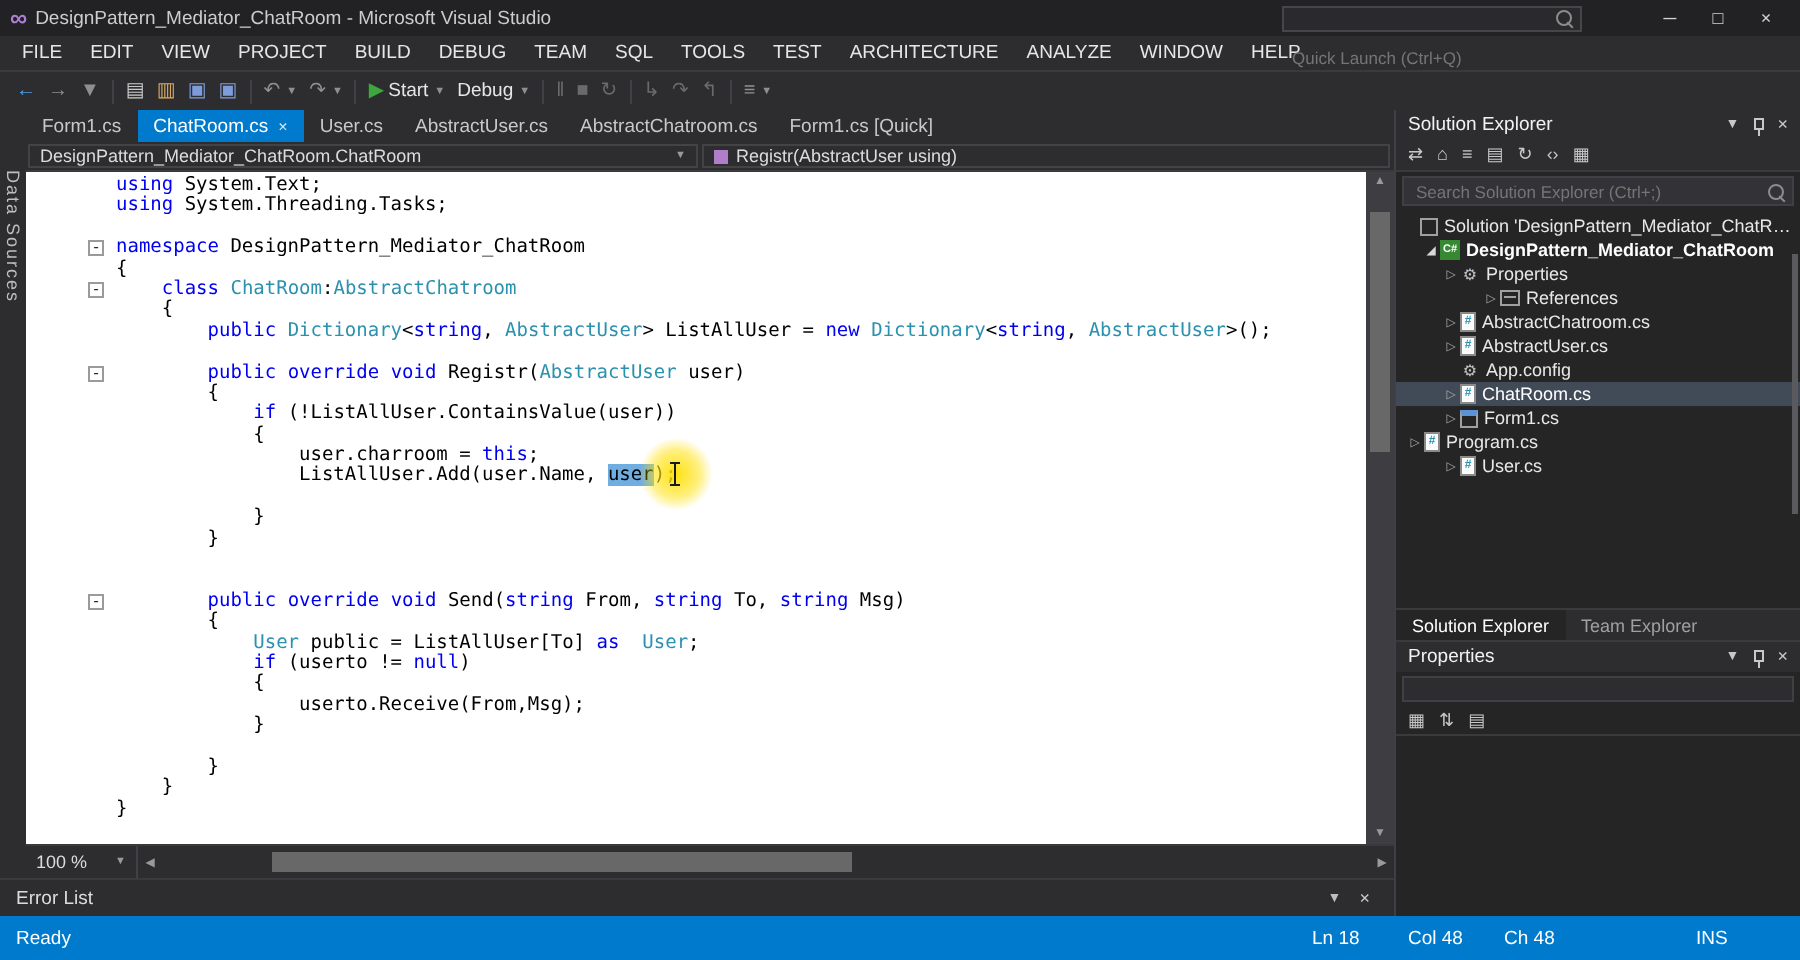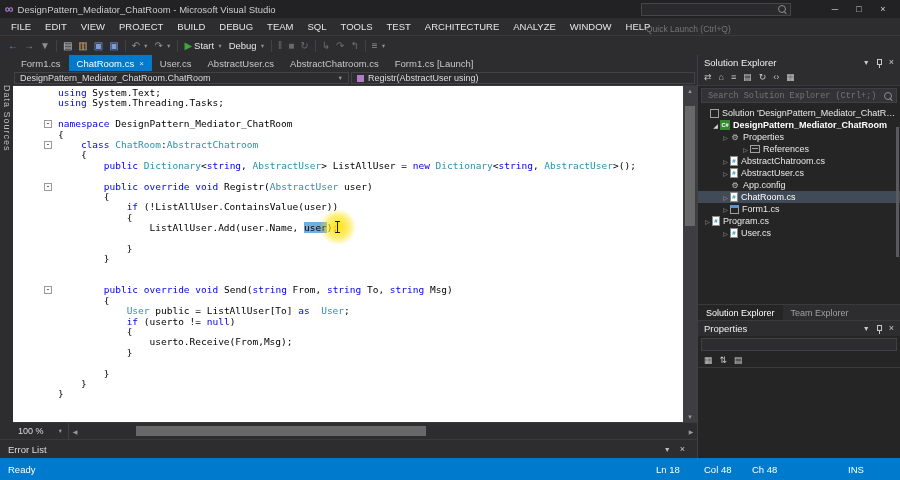--- a/index.html
+++ b/index.html
@@ -100,21 +100,21 @@
   .ph-ic{font-size:7px;color:#C8C8C8;}
   .pin{width:5px;height:6px;border:1px solid #C8C8C8;position:relative;box-sizing:border-box;margin-top:-2px;}
   .pin::after{content:"";position:absolute;left:1px;top:5px;width:1px;height:3px;background:#C8C8C8;}
   .ph-x{font-size:9px;color:#C8C8C8;line-height:9px;}
 
   .se-toolbar{height:15px;flex:none;display:flex;align-items:center;gap:7px;padding:0 6px;background:#2D2D30;border-bottom:1px solid #3A3A3C;}
   .se-tb-ic{font-size:9px;color:#C8C8C8;line-height:15px;}
   .se-search{height:15px;flex:none;margin:2px 3px;background:#333337;border:1px solid #3F3F46;
              display:flex;align-items:center;padding:0 4px;box-sizing:border-box;}
   .se-search input{flex:1;background:transparent;border:0;outline:0;color:#8C8C8C;font-size:8.5px;
-                   font-family:Liberation Mono, monospace;min-width:0;}
+                   font-family:Liberation Sans, sans-serif;min-width:0;}
   .se-tree{flex:2.2;position:relative;overflow:hidden;padding-top:2px;}
   .tree-row{height:12px;display:flex;align-items:center;font-size:9px;color:#E8E8E8;white-space:nowrap;overflow:hidden;}
   .tree-row.selected{background:#414B58;color:#FFFFFF;}
   .arrow{width:9px;flex:none;font-size:6px;color:#D8D8D8;text-align:center;}
   .arrow.collapsed{color:#A8A8A8;}
   .ico{flex:none;margin-right:3px;display:inline-flex;align-items:center;justify-content:center;box-sizing:border-box;}
   .ico-solution{width:9px;height:9px;border:1px solid #A0A0A0;}
   .ico-csproj{width:10px;height:10px;background:#368832;color:#FFF;font-size:5.5px;font-weight:bold;}
   .ico-csproj::after{content:"C#";}
   .ico-properties,.ico-config{width:10px;color:#C0C0C0;font-size:8px;}
@@ -265,21 +265,21 @@
             <div class="tab">
               <span class="tab-label">User.cs</span>
             </div>
             <div class="tab">
               <span class="tab-label">AbstractUser.cs</span>
             </div>
             <div class="tab">
               <span class="tab-label">AbstractChatroom.cs</span>
             </div>
             <div class="tab">
-              <span class="tab-label">Form1.cs [Launch]</span>
+              <span class="tab-label">Form1.cs [Quick]</span>
             </div>
           </div>
 
         <div class="breadcrumb">
           <div class="bc-left">
             <span>DesignPattern_Mediator_ChatRoom.ChatRoom</span>
             <span class="bc-dd">▼</span>
           </div>
           <div class="bc-right">
             <span class="method-ico"></span>
@@ -295,20 +295,21 @@
               <div class="code-line"><span class="fold-box">-</span><span class="tok-k">namespace</span><span class="tok-p"> DesignPattern_Mediator_ChatRoom</span></div>
               <div class="code-line"><span class="tok-p">{</span></div>
               <div class="code-line"><span class="fold-box">-</span><span class="tok-p">    </span><span class="tok-k">class</span><span class="tok-p"> </span><span class="tok-t">ChatRoom</span><span class="tok-p">:</span><span class="tok-t">AbstractChatroom</span></div>
               <div class="code-line"><span class="tok-p">    {</span></div>
               <div class="code-line"><span class="tok-p">        </span><span class="tok-k">public</span><span class="tok-p"> </span><span class="tok-t">Dictionary</span><span class="tok-p">&lt;</span><span class="tok-k">string</span><span class="tok-p">, </span><span class="tok-t">AbstractUser</span><span class="tok-p">&gt; ListAllUser = </span><span class="tok-k">new</span><span class="tok-p"> </span><span class="tok-t">Dictionary</span><span class="tok-p">&lt;</span><span class="tok-k">string</span><span class="tok-p">, </span><span class="tok-t">AbstractUser</span><span class="tok-p">&gt;();</span></div>
               <div class="code-line"></div>
               <div class="code-line"><span class="fold-box">-</span><span class="tok-p">        </span><span class="tok-k">public</span><span class="tok-p"> </span><span class="tok-k">override</span><span class="tok-p"> </span><span class="tok-k">void</span><span class="tok-p"> Registr(</span><span class="tok-t">AbstractUser</span><span class="tok-p"> user)</span></div>
               <div class="code-line"><span class="tok-p">        {</span></div>
               <div class="code-line"><span class="tok-p">            </span><span class="tok-k">if</span><span class="tok-p"> (!ListAllUser.ContainsValue(user))</span></div>
               <div class="code-line"><span class="tok-p">            {</span></div>
+              <div class="code-line"><span class="tok-p">                user.charroom = </span><span class="tok-k">this</span><span class="tok-p">;</span></div>
               <div class="code-line"><span class="tok-p">                ListAllUser.Add(user.Name, </span><span class="tok-sel">user</span><span class="tok-p">);</span><span class="cursor-spot"><span class="glow"></span><span class="ibeam"></span></span></div>
               <div class="code-line"></div>
               <div class="code-line"><span class="tok-p">            }</span></div>
               <div class="code-line"><span class="tok-p">        }</span></div>
               <div class="code-line"></div>
               <div class="code-line"></div>
               <div class="code-line"><span class="fold-box">-</span><span class="tok-p">        </span><span class="tok-k">public</span><span class="tok-p"> </span><span class="tok-k">override</span><span class="tok-p"> </span><span class="tok-k">void</span><span class="tok-p"> Send(</span><span class="tok-k">string</span><span class="tok-p"> From, </span><span class="tok-k">string</span><span class="tok-p"> To, </span><span class="tok-k">string</span><span class="tok-p"> Msg)</span></div>
               <div class="code-line"><span class="tok-p">        {</span></div>
               <div class="code-line"><span class="tok-p">            </span><span class="tok-t">User</span><span class="tok-p"> public = ListAllUser[To] </span><span class="tok-k">as</span><span class="tok-p">  </span><span class="tok-t">User</span><span class="tok-p">;</span></div>
               <div class="code-line"><span class="tok-p">            </span><span class="tok-k">if</span><span class="tok-p"> (userto != </span><span class="tok-k">null</span><span class="tok-p">)</span></div>

